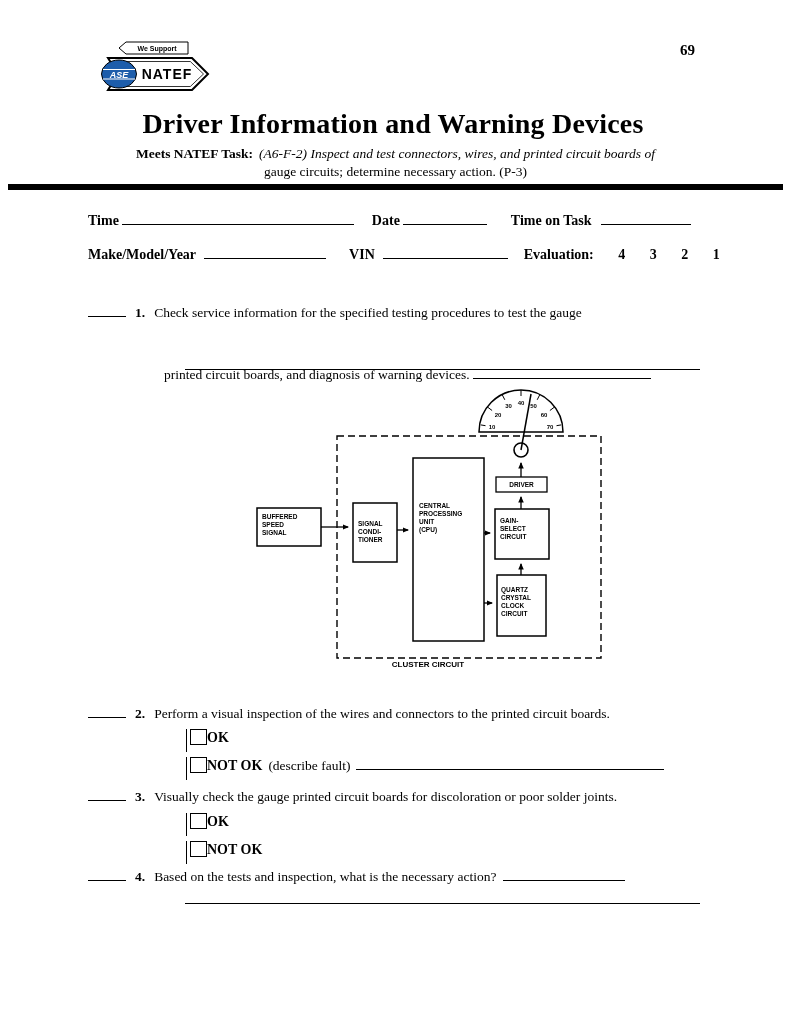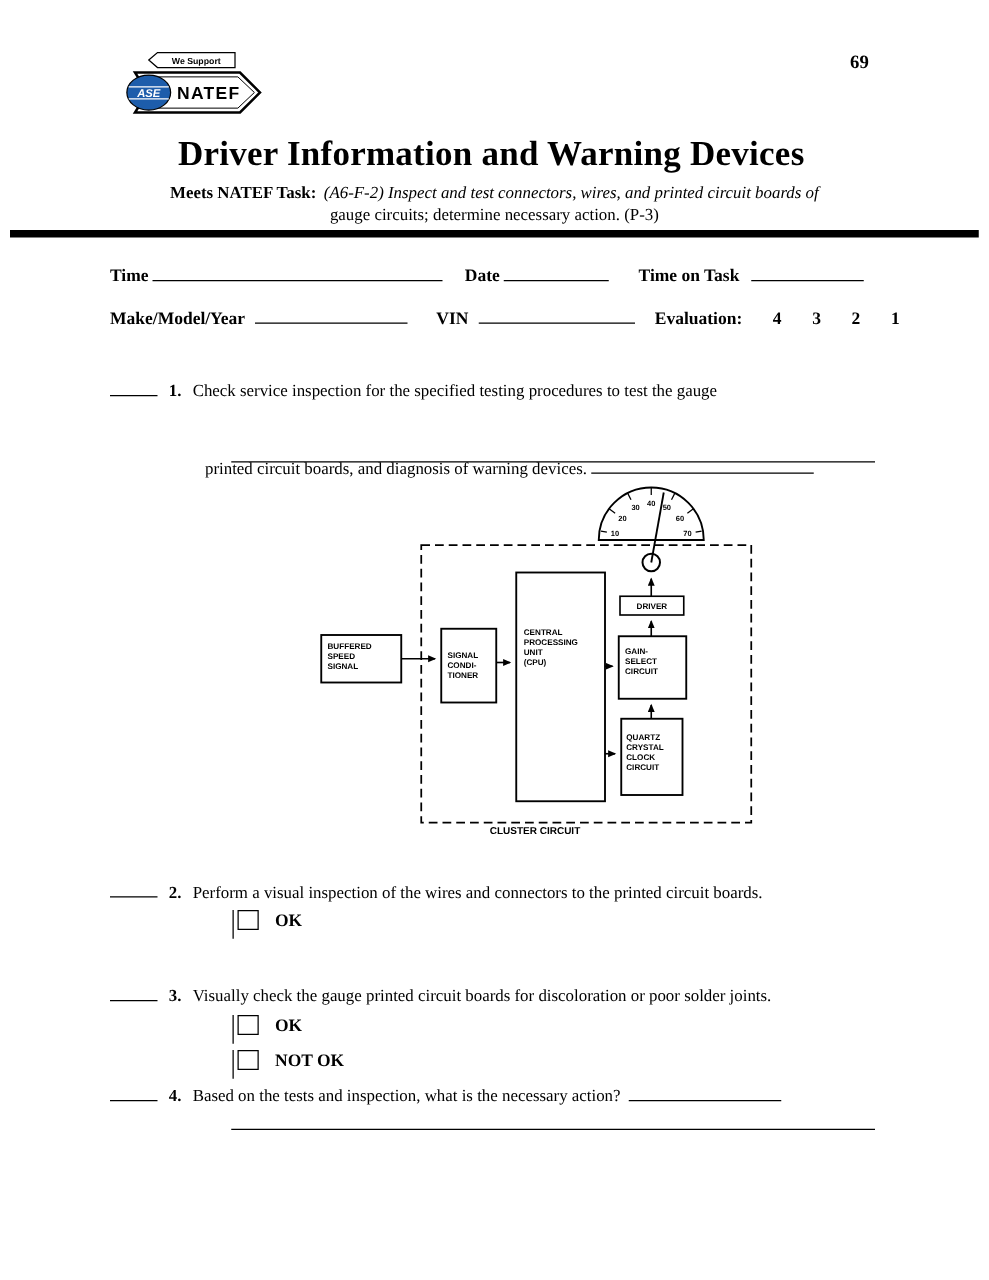--- a/index.html
+++ b/index.html
@@ -43,21 +43,21 @@
 
   
   .checkbox {
     display: inline-block; width: 17px; height: 16px;
     border: 1.7px solid #000; position: relative; vertical-align: -3px;
   }
   .checkbox::before {
     content: ""; position: absolute; left: -5px; top: -1px;
     height: 23px; border-left: 1.7px solid #000;
   }
-  .cb-label { font-size: 14px; font-weight: bold; margin-left: 13px; }
+  .cb-label { font-size: 14px; font-weight: bold; }
   .cb-note  { font-size: 13.5px; margin-left: 6px; }
 
   
   .diagram { left: 240px; top: 380px; width: 420px; height: 300px; }
   .dgm-label   { font: bold 6.5px "Liberation Sans", sans-serif; fill: #000; }
   .dgm-center  { text-anchor: middle; }
   .dgm-caption { font: bold 8px "Liberation Sans", sans-serif; text-anchor: middle; fill: #000; }
   .gauge-num   { font: bold 6px "Liberation Sans", sans-serif; text-anchor: middle; fill: #000; }
 
   
@@ -113,21 +113,21 @@
     <b>VIN</b>
     <span class="uline" style="width:125px; margin-left:5px; margin-right:12px;"></span>
     <b>Evaluation:</b>
     <span class="eval-num">4</span>
     <span class="eval-num">3</span>
     <span class="eval-num">2</span>
     <span class="eval-num">1</span>
   </div>
 
   <div class="abs item-text" style="left:88px; top:304px;">
-    <span class="uline u38"></span><span class="item-num">1.</span><span>Check service inspection for the specified testing procedures to test the gauge</span>
+    <span class="uline u38"></span><span class="item-num">1.</span><span>Check service information for the specified testing procedures to test the gauge</span>
   </div>
   <div class="abs item-text" style="left:164px; top:331px;margin-top:35px;">
     <span>printed circuit boards, and diagnosis of warning devices.</span><span class="uline" style="width:178px; margin-left:3px;"></span>
   </div>
   <div class="abs standalone-line" style="left:185px; top:369px; width:515px;"></div>
 
   <svg class="abs diagram" viewBox="0 0 420 300">
     <defs>
       <marker id="arr" markerWidth="8" markerHeight="8" refX="5.5" refY="2.75" orient="auto" markerUnits="userSpaceOnUse">
         <path d="M0,0 L6.5,2.75 L0,5.5 Z" fill="#000"></path>
@@ -196,20 +196,23 @@
 
     <text class="dgm-caption" x="188" y="287">CLUSTER CIRCUIT</text>
   </svg>
 
   <div class="abs item-text" style="left:88px; top:705px;">
     <span class="uline u38"></span><span class="item-num">2.</span><span>Perform a visual inspection of the wires and connectors to the printed circuit boards.</span>
   </div>
   <div class="abs" style="left:190px; top:728px;">
     <span class="checkbox"></span><b class="cb-label">OK</b>
   </div>
+  <div class="abs" style="left:190px; top:756px; white-space:nowrap;">
+    <span class="checkbox"></span><b class="cb-label">NOT OK</b><span class="cb-note">(describe fault)</span><span class="uline" style="width:308px; margin-left:6px;"></span>
+  </div>
 
   <div class="abs item-text" style="left:88px; top:788px;">
     <span class="uline u38"></span><span class="item-num">3.</span><span>Visually check the gauge printed circuit boards for discoloration or poor solder joints.</span>
   </div>
   <div class="abs" style="left:190px; top:812px;">
     <span class="checkbox"></span><b class="cb-label">OK</b>
   </div>
   <div class="abs" style="left:190px; top:840px;">
     <span class="checkbox"></span><b class="cb-label">NOT OK</b>
   </div>

